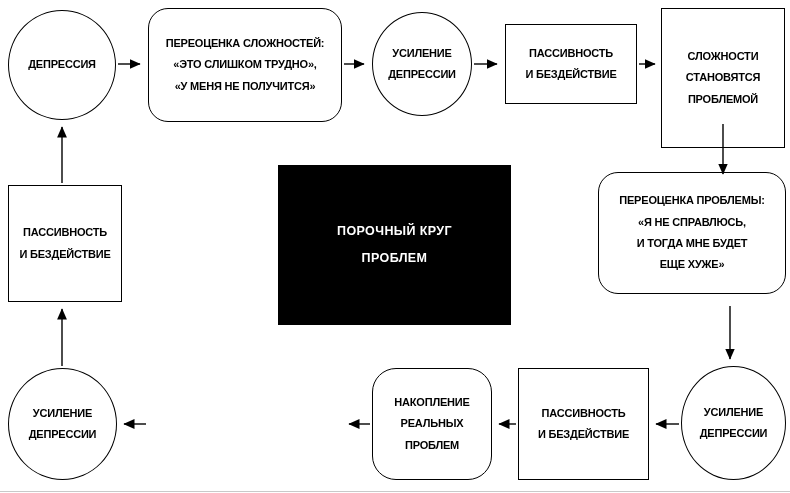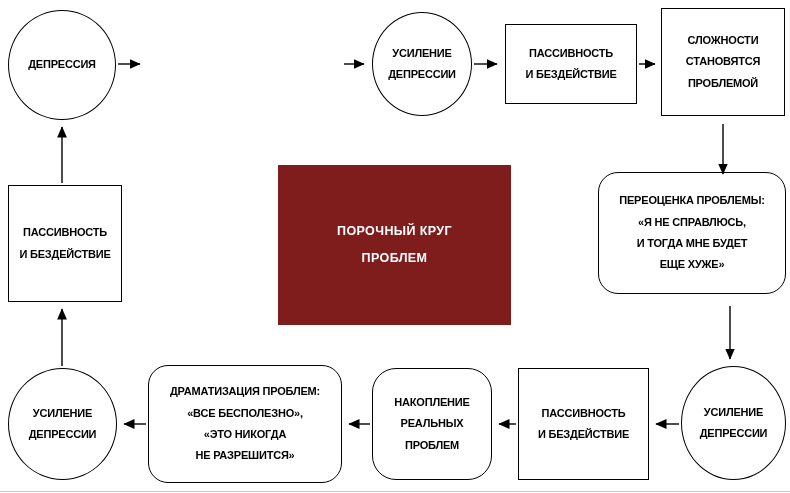--- a/index.html
+++ b/index.html
@@ -42,21 +42,21 @@
   .node.circle  { border-radius: 50%; }
   .node.rounded { border-radius: 20px; }
   .node.rect    { border-radius: 0; }
 
   .center-box {
     position: absolute;
     display: flex;
     align-items: center;
     justify-content: center;
     text-align: center;
-    background: #7f1d1d;
+    background: #000000;
     color: #ffffff;
     font-weight: bold;
     font-size: 12.5px;
     line-height: 2.15;
     letter-spacing: 0.4px;
     white-space: pre-line;
   }
 
   svg.arrows {
     position: absolute;
@@ -68,50 +68,49 @@
   }
   svg.arrows line { stroke: #000000; stroke-width: 1.4; }
 </style>
 </head>
 <body>
 
 <div class="canvas">
 
   <div class="node circle" style="left:8px;   top:10px;  width:108px; height:110px;text-align:center;">ДЕПРЕССИЯ</div>
 
+  <div class="node rounded" style="left:148px; top:8px;   width:194px; height:114px;">ПЕРЕОЦЕНКА СЛОЖНОСТЕЙ:
+«ЭТО СЛИШКОМ ТРУДНО»,
+«У МЕНЯ НЕ ПОЛУЧИТСЯ»</div>
 
   <div class="node circle" style="left:372px; top:12px;  width:100px; height:104px;">УСИЛЕНИЕ
 ДЕПРЕССИИ</div>
 
   <div class="node rect" style="left:505px; top:24px;  width:132px; height:80px;">ПАССИВНОСТЬ
 И БЕЗДЕЙСТВИЕ</div>
 
-  <div class="node rect" style="left:661px; top:8px;   width:124px; height:108px;">СЛОЖНОСТИ
+  <div class="node rect" style="left:661px; top:8px;   width:124px; height:140px;">СЛОЖНОСТИ
 СТАНОВЯТСЯ
 ПРОБЛЕМОЙ</div>
 
   <div class="node rounded" style="left:598px; top:172px; width:188px; height:122px;">ПЕРЕОЦЕНКА ПРОБЛЕМЫ:
 «Я НЕ СПРАВЛЮСЬ,
 И ТОГДА МНЕ БУДЕТ
 ЕЩЕ ХУЖЕ»</div>
 
   <div class="node circle" style="left:681px; top:366px; width:105px; height:114px;">УСИЛЕНИЕ
 ДЕПРЕССИИ</div>
 
   <div class="node rect" style="left:518px; top:368px; width:131px; height:112px;">ПАССИВНОСТЬ
 И БЕЗДЕЙСТВИЕ</div>
 
   <div class="node rect" style="left:372px; top:368px; width:120px; height:112px;border-radius:24px;">НАКОПЛЕНИЕ
 РЕАЛЬНЫХ
 ПРОБЛЕМ</div>
 
-  <div class="node rounded" style="left:148px; top:365px; width:194px; height:118px;">ДРАМАТИЗАЦИЯ ПРОБЛЕМ:
-«ВСЕ БЕСПОЛЕЗНО»,
-«ЭТО НИКОГДА
-НЕ РАЗРЕШИТСЯ»</div>
 
   <div class="node circle" style="left:8px;   top:368px; width:109px; height:112px;">УСИЛЕНИЕ
 ДЕПРЕССИИ</div>
 
   <div class="node rect" style="left:8px;   top:185px; width:114px; height:117px;">ПАССИВНОСТЬ
 И БЕЗДЕЙСТВИЕ</div>
 
   <div class="center-box" style="left:278px; top:165px; width:233px; height:160px;">ПОРОЧНЫЙ КРУГ
 ПРОБЛЕМ</div>
 

